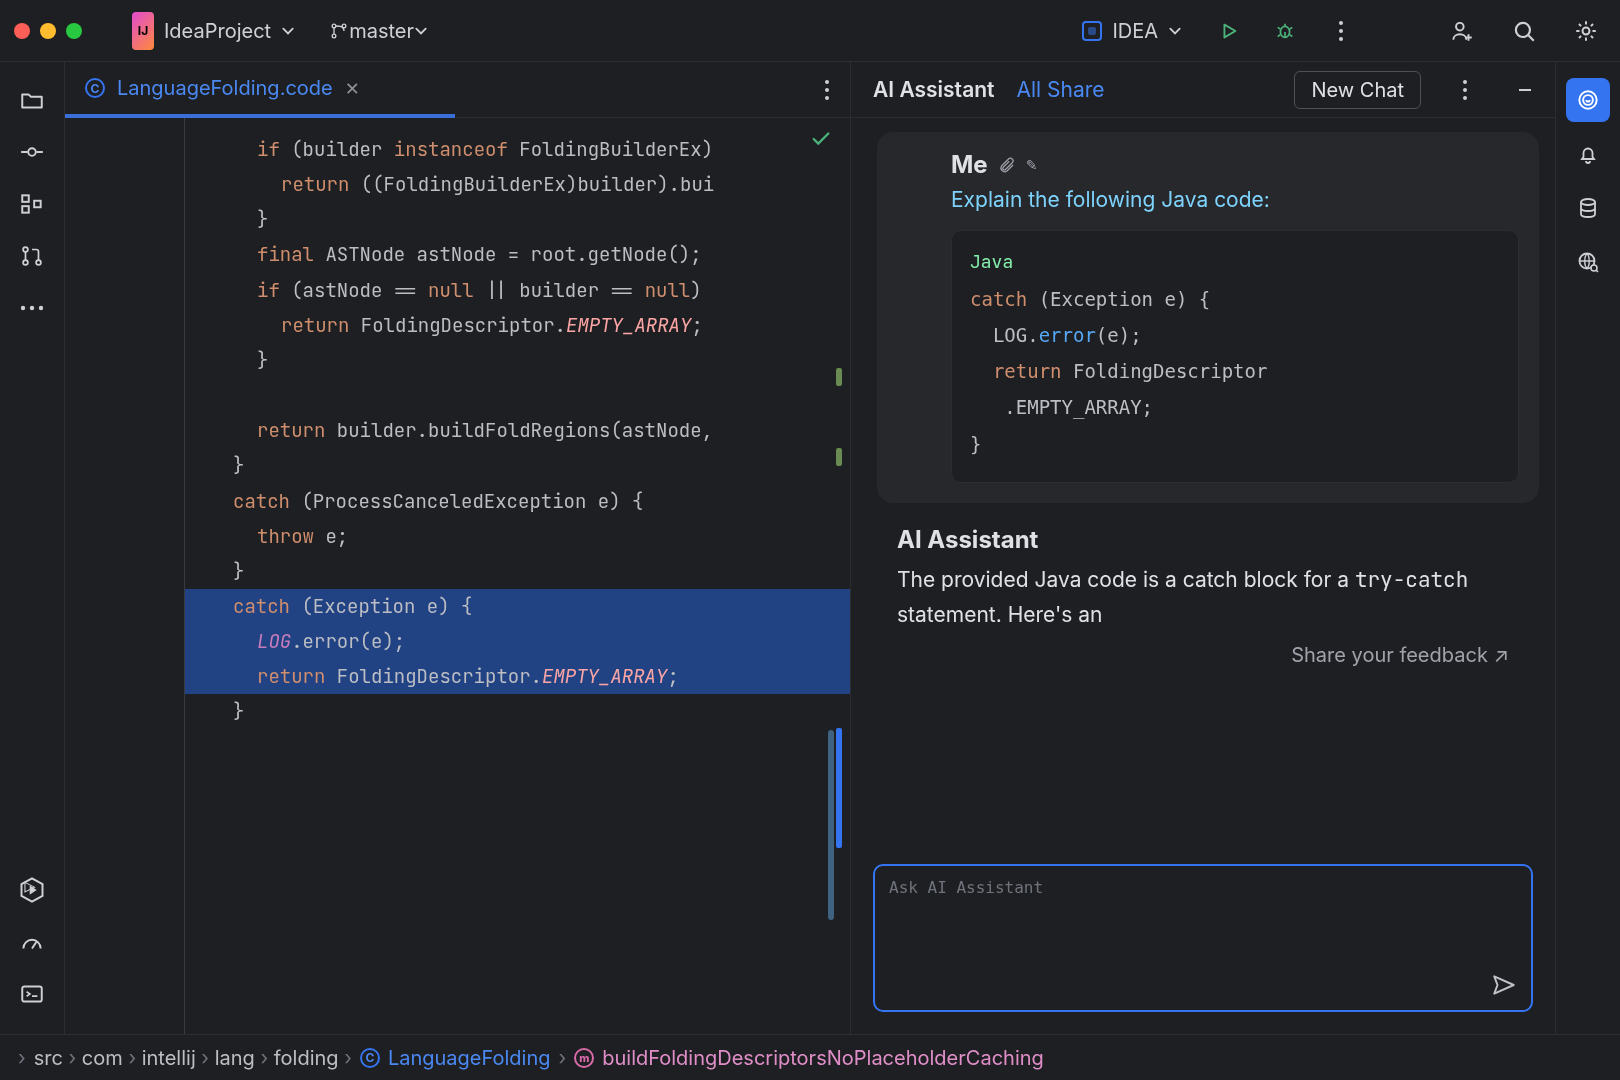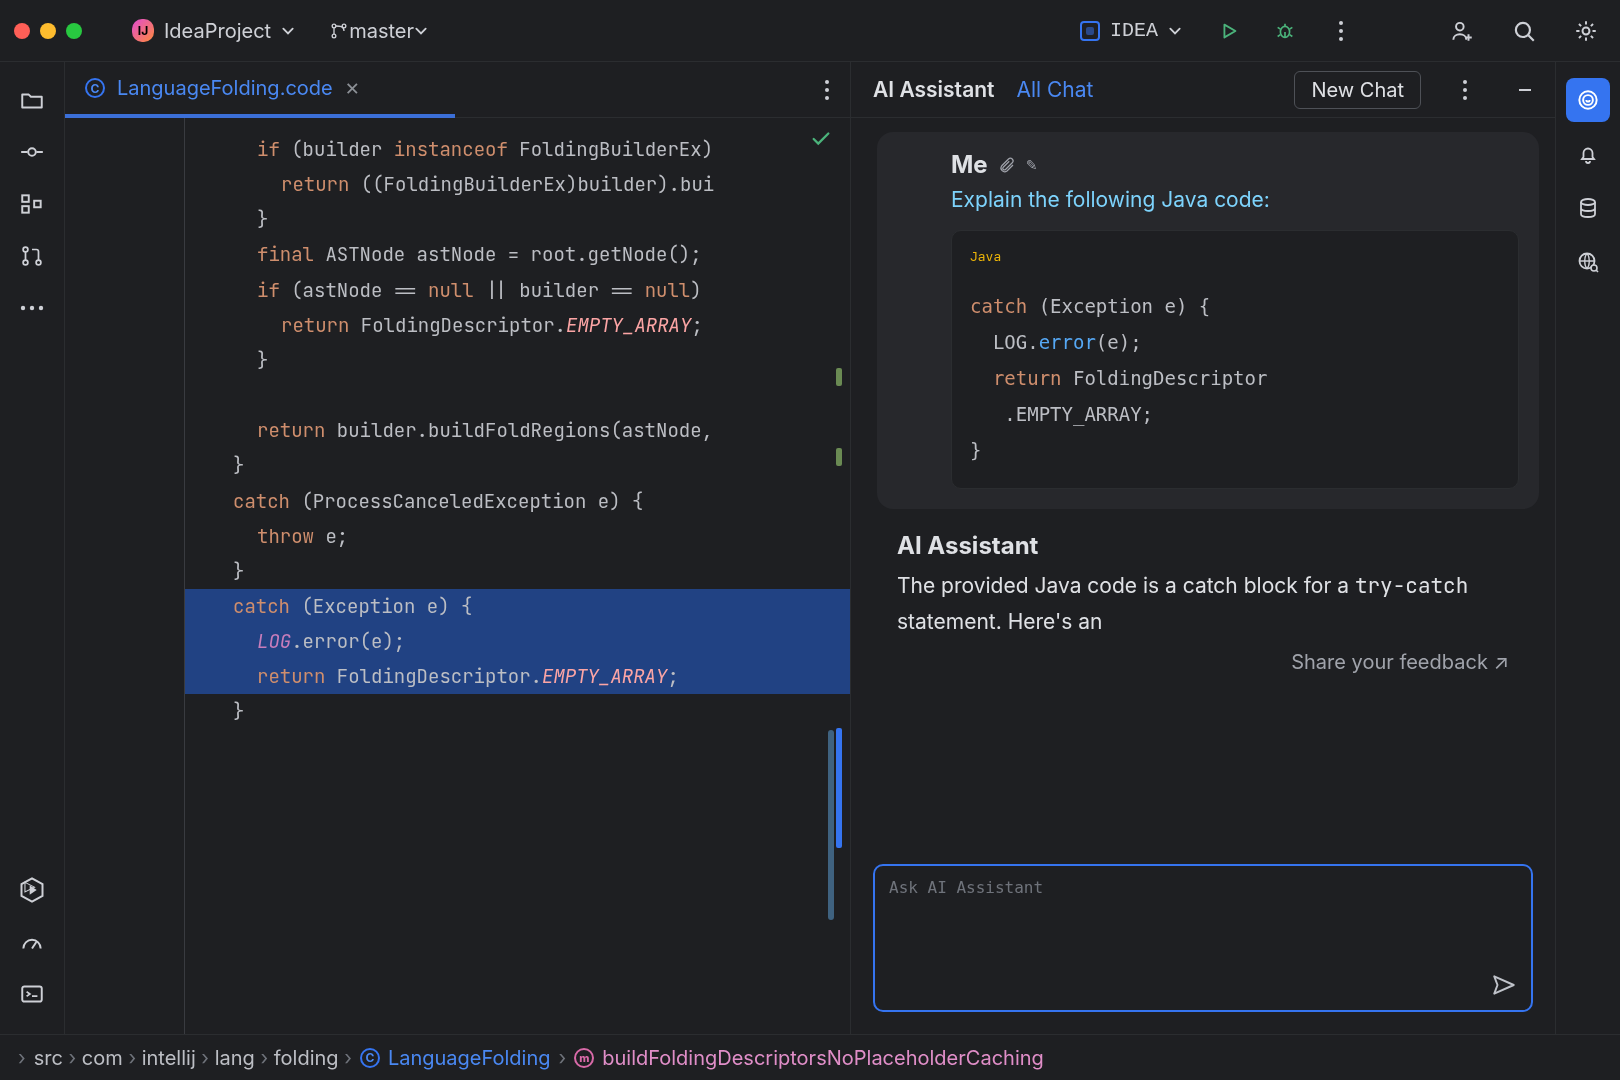--- a/index.html
+++ b/index.html
@@ -28,29 +28,29 @@
   .traffic { display: flex; gap: 10px; margin-right: 26px; }
   .dot { width: 16px; height: 16px; border-radius: 50%; }
   .dot.red { background:#ff5f57; }
   .dot.yellow { background:#febc2e; }
   .dot.green { background:#28c840; }
 
   .proj   { display:flex; align-items:center; gap:10px; color:#ced0d6; font-size:20px; cursor:pointer; padding:6px 10px; border-radius:6px;}
   .branch { display:flex; align-items:center; gap:0; color:#ced0d6; font-size:20px; cursor:pointer; padding:6px 10px; border-radius:6px;}
 
   .proj-icon {
-    width:22px; height:23px; border-radius:10px;
+    width:22px; height:38px; border-radius:4px;
     background:linear-gradient(135deg,#e14bd0,#ff8a3b);
     display:flex; align-items:center; justify-content:center;
     font-weight:700; font-size:12px; color:#000;
   }
 
   .titlebar-spacer { flex:1; }
 
-  .config { display:flex; align-items:center; gap:10px; color:#ced0d6; font-size:20px; padding:6px 10px; border-radius:6px; cursor:pointer;font-family:Liberation Mono, monospace;}
+  .config { display:flex; align-items:center; gap:10px; color:#ced0d6; font-size:20px; padding:6px 10px; border-radius:6px; cursor:pointer;}
   .config-icon { width:20px; height:20px; border:2px solid #3574f0; border-radius:4px; position:relative;}
   .config-icon::after{content:"";position:absolute;inset:4px;background:#3574f0;border-radius:2px;opacity:.5;}
 
   .title-icons { display:flex; align-items:center; gap:22px; margin-left:6px;}
   .tbtn { width:34px; height:34px; display:flex; align-items:center; justify-content:center; border-radius:6px; color:#ced0d6; cursor:pointer;}
   .tbtn.big { width:40px; height:40px;}
 
   
   .main { flex:1; display:flex; min-height:0; }
 
@@ -113,21 +113,21 @@
   .chat-scroll{ flex:1; overflow:auto; padding:14px 16px 0 16px;}
   .user-bubble{ background:#27282c; border-radius:16px; padding:18px 20px 20px 74px; position:relative; margin-left:10px;}
   .user-bubble::before{content:""; position:absolute; left:28px; top:0; bottom:0; width:3px; background:#3574f0; opacity:.0;}
   .user-head{ display:flex; align-items:center; gap:10px; margin-bottom:8px;}
   .user-head .me{ font-weight:700; font-size:24px; color:#dfe1e5;}
   .user-head .attach{ color:#a0a3ab;}
   .user-head .edit{ color:#a0a3ab; font-size:14px;}
   .user-msg{ font-size:21px; color:#7dd3fc;}
 
   .code-block{ margin-top:18px; background:#1e1f22; border:1px solid #2b2d30; border-radius:10px; padding:14px 18px 20px; font-family:"JetBrains Mono","SF Mono",Menlo,Consolas,monospace; font-size:19px; line-height:1.9;}
-  .code-block .lang{ color:#eab308; font-size:13px; margin-bottom:18px; font-family:inherit;}
+  .code-block .lang{ color:#86efac; font-size:18px; margin-bottom:2px; font-family:inherit;}
   .code-block .kw{ color:#cf8e6d;}
   .code-block .fn{ color:#56a8f5;}
   .code-block pre{white-space:pre; color:#bcbec4;}
 
   .assistant-reply{ padding:22px 30px 0 30px;}
   .assistant-reply .who{ font-weight:700; font-size:24px; color:#dfe1e5; margin-bottom:8px;}
   .assistant-reply .text{ font-size:21px; color:#dfe1e5; line-height:1.7;}
   .assistant-reply .mono{ font-family:"JetBrains Mono","SF Mono",Menlo,Consolas,monospace;}
 
   .feedback{ text-align:right; padding:10px 30px 0; color:#a0a3ab; font-size:20px; cursor:pointer;}
@@ -334,21 +334,21 @@
         <div style="top:250px"></div>
         <div style="top:330px"></div>
         <div class="blue" style="top:610px;height:120px"></div>
       </div>
     </div>
   </div>
 
   <div class="assistant-pane">
     <div class="assistant-header">
       <span class="title">AI Assistant</span>
-      <span class="link">All Chat</span>
+      <span class="link">All Share</span>
       <span class="newchat">New Chat</span>
       <div class="hbtn">
         <svg width="6" height="22" viewBox="0 0 6 22">
             <circle cx="3" cy="3" r="2" fill="#ced0d6"></circle>
             <circle cx="3" cy="11" r="2" fill="#ced0d6"></circle>
             <circle cx="3" cy="19" r="2" fill="#ced0d6"></circle>
           </svg>
       </div>
       <div class="hbtn">
         <svg width="18" height="18" viewBox="0 0 18 18">

